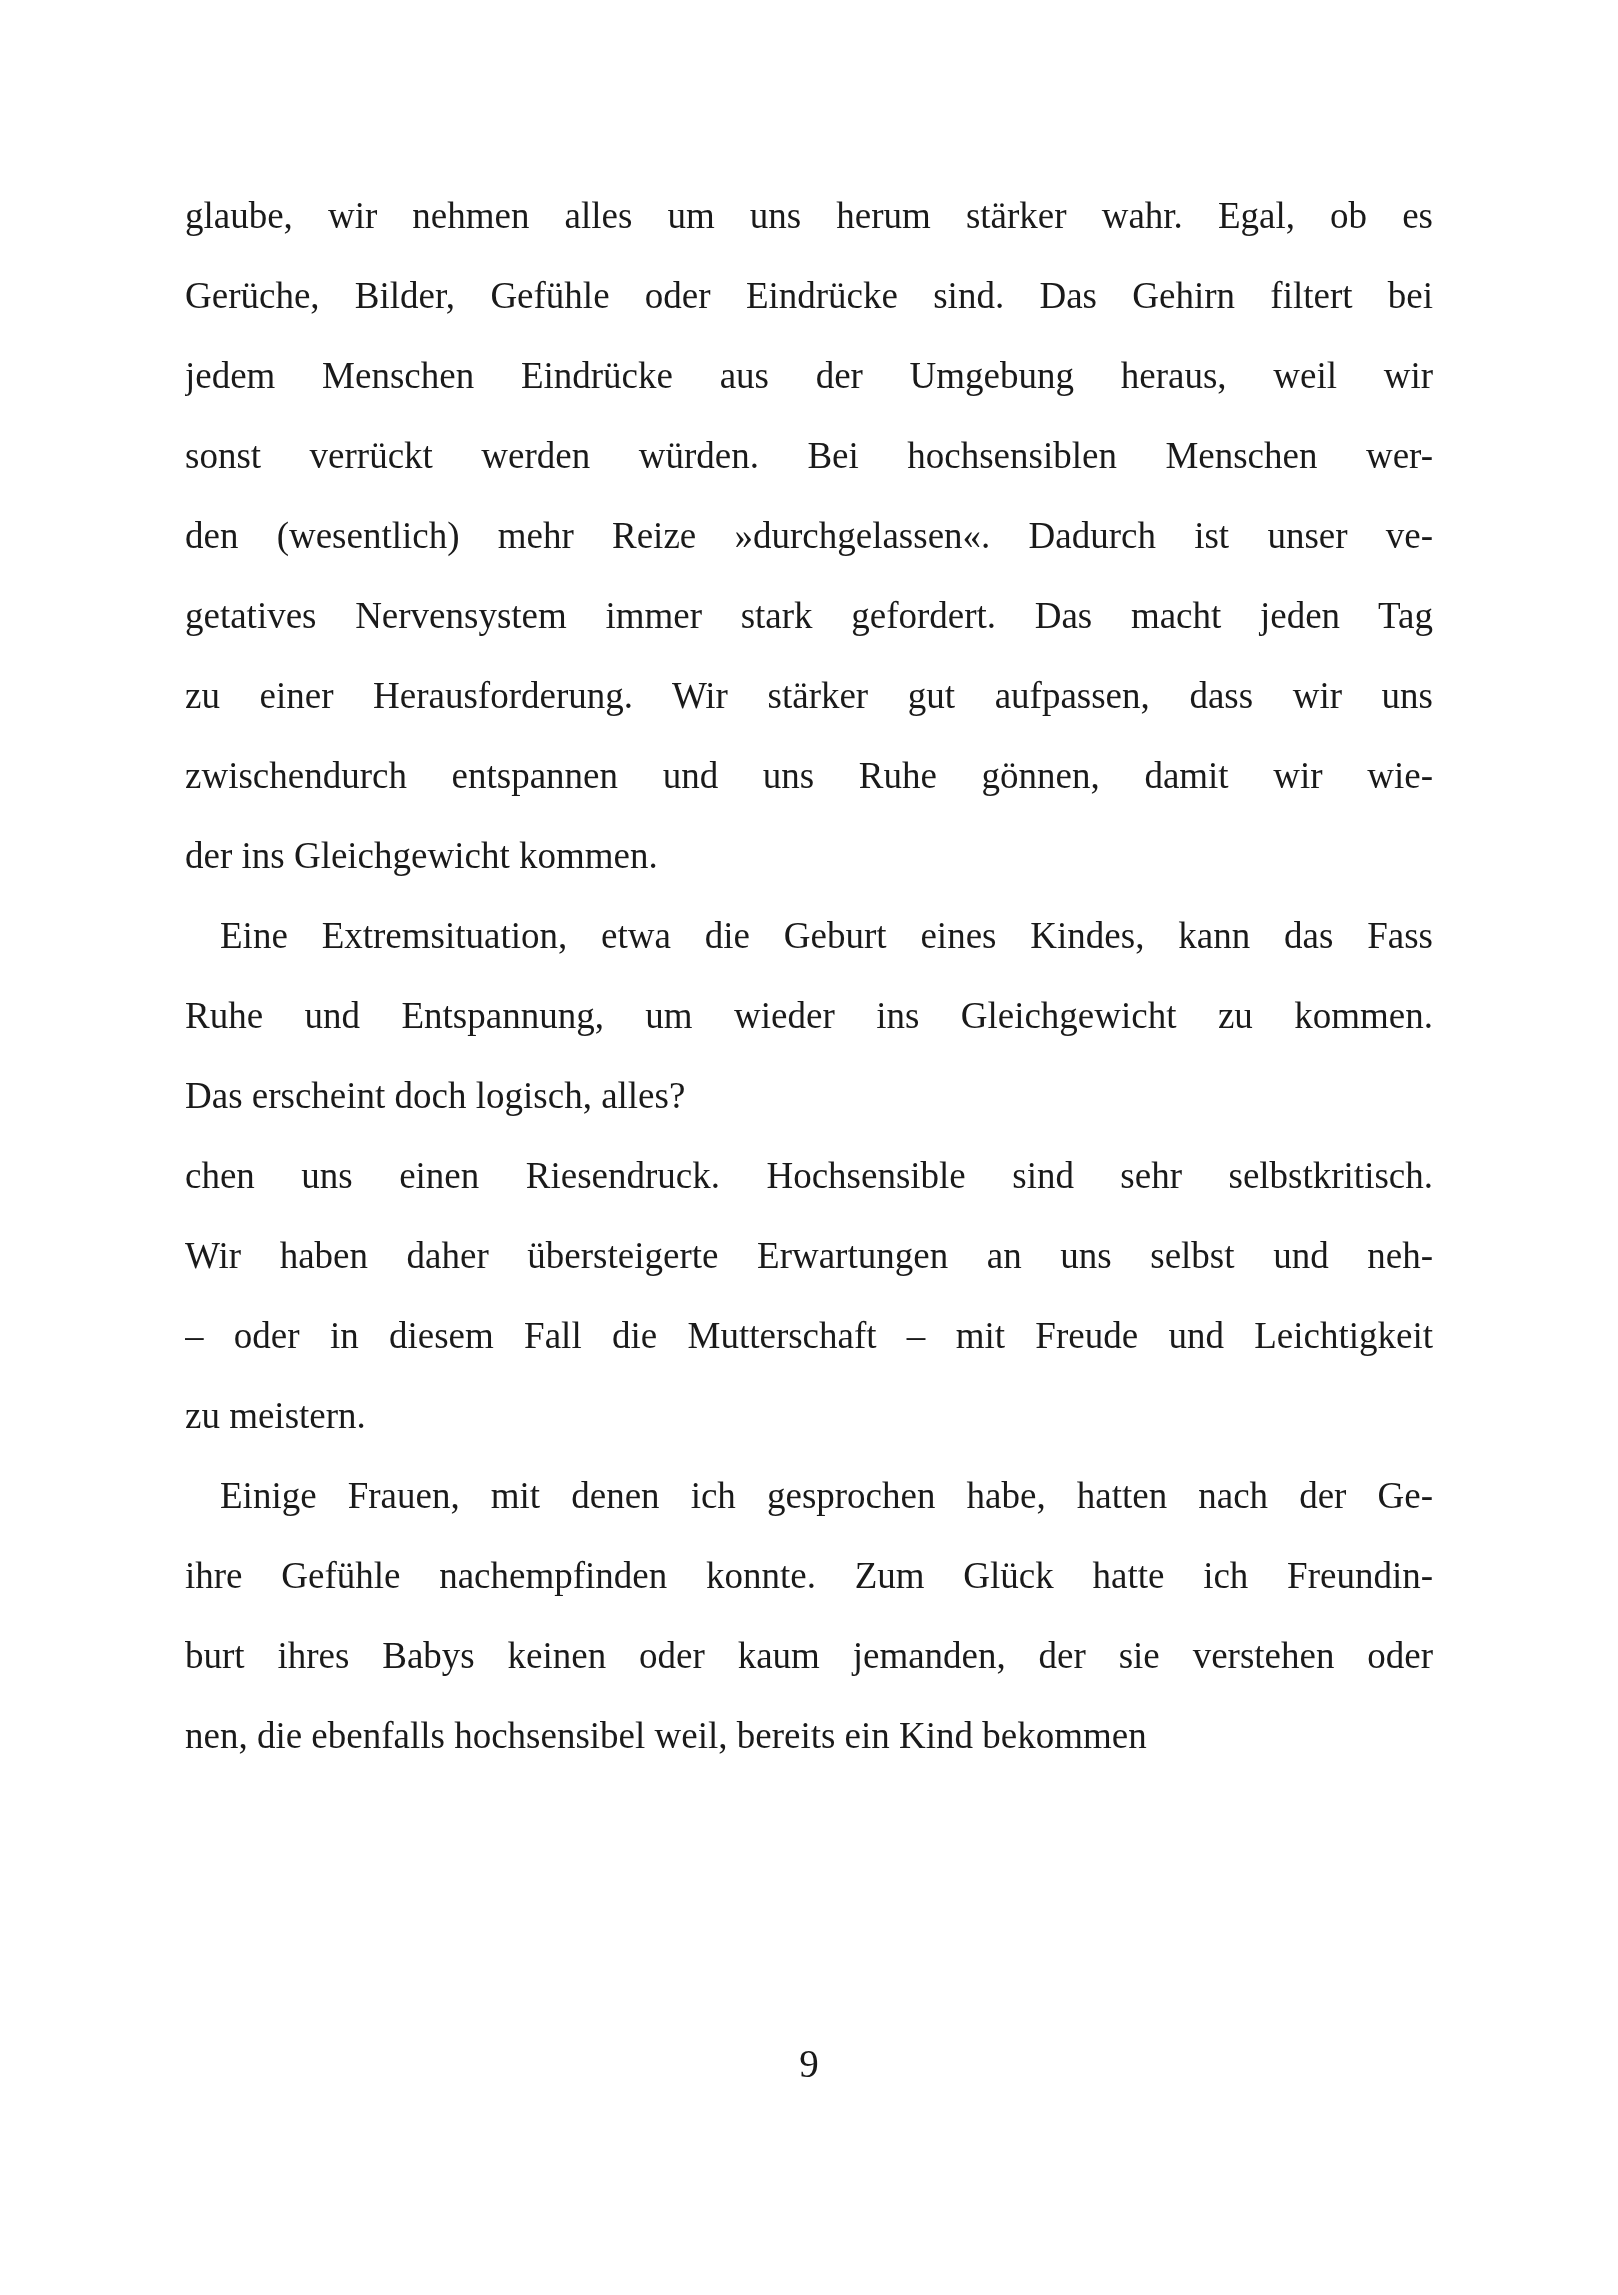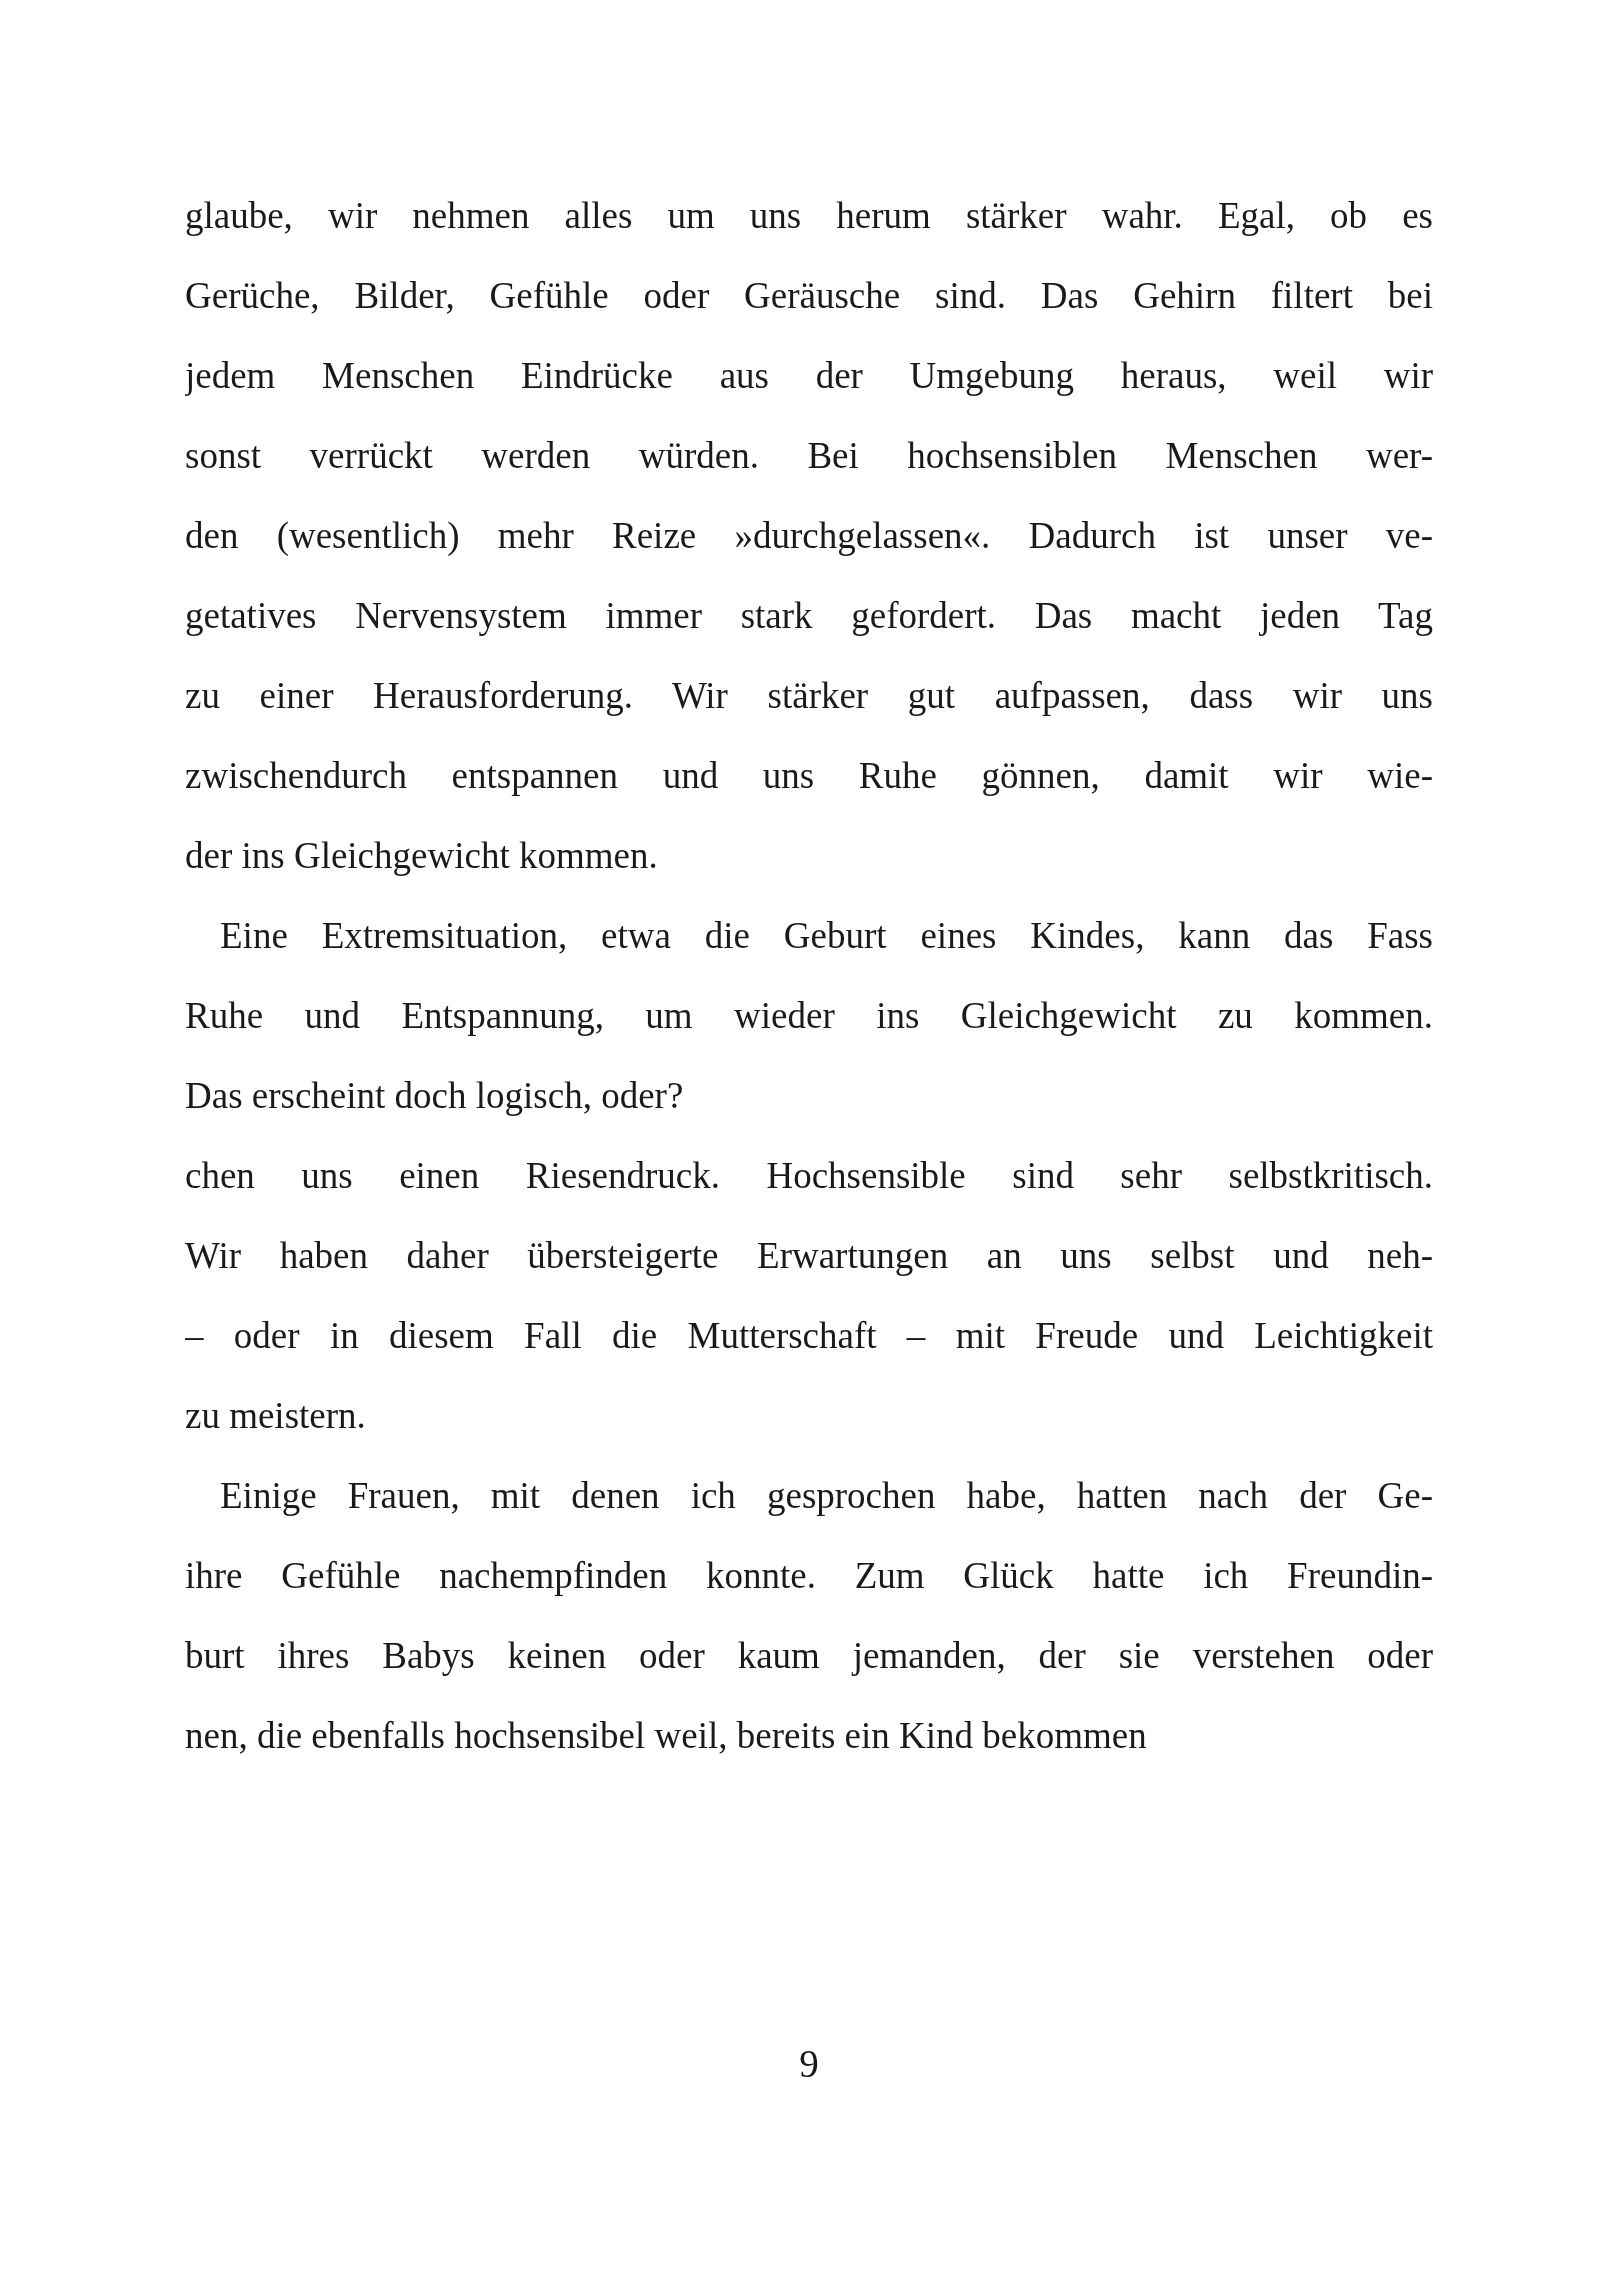--- a/index.html
+++ b/index.html
@@ -44,31 +44,31 @@
       font-size: 39px;
       line-height: 56px;
     }
   </style>
 </head>
 <body style="background: rgb(255, 255, 255); color: rgb(26, 26, 26);">
 
 <div class="page">
   <div class="text-block">
       <div class="line">glaube, wir nehmen alles um uns herum stärker wahr. Egal, ob es</div>
-      <div class="line">Gerüche, Bilder, Gefühle oder Geräusche sind. Das Gehirn filtert bei</div>
+      <div class="line">Gerüche, Bilder, Gefühle oder Eindrücke sind. Das Gehirn filtert bei</div>
       <div class="line">jedem Menschen Eindrücke aus der Umgebung heraus, weil wir</div>
       <div class="line">sonst verrückt werden würden. Bei hochsensiblen Menschen wer-</div>
       <div class="line">den (wesentlich) mehr Reize »durchgelassen«. Dadurch ist unser ve-</div>
       <div class="line">getatives Nervensystem immer stark gefordert. Das macht jeden Tag</div>
       <div class="line">zu einer Herausforderung. Wir stärker gut aufpassen, dass wir uns</div>
       <div class="line">zwischendurch entspannen und uns Ruhe gönnen, damit wir wie-</div>
       <div class="line para-end">der ins Gleichgewicht kommen.</div>
       <div class="line indent">Eine Extremsituation, etwa die Geburt eines Kindes, kann das Fass</div>
       <div class="line">Ruhe und Entspannung, um wieder ins Gleichgewicht zu kommen.</div>
-      <div class="line para-end">Das erscheint doch logisch, oder?</div>
+      <div class="line para-end">Das erscheint doch logisch, alles?</div>
       <div class="line">chen uns einen Riesendruck. Hochsensible sind sehr selbstkritisch.</div>
       <div class="line">Wir haben daher übersteigerte Erwartungen an uns selbst und neh-</div>
       <div class="line">– oder in diesem Fall die Mutterschaft – mit Freude und Leichtigkeit</div>
       <div class="line para-end">zu meistern.</div>
       <div class="line indent">Einige Frauen, mit denen ich gesprochen habe, hatten nach der Ge-</div>
       <div class="line">ihre Gefühle nachempfinden konnte. Zum Glück hatte ich Freundin-</div>
       <div class="line">burt ihres Babys keinen oder kaum jemanden, der sie verstehen oder</div>
       <div class="line para-end">nen, die ebenfalls hochsensibel weil, bereits ein Kind bekommen</div>
     </div>
   <div class="page-number">9</div>

